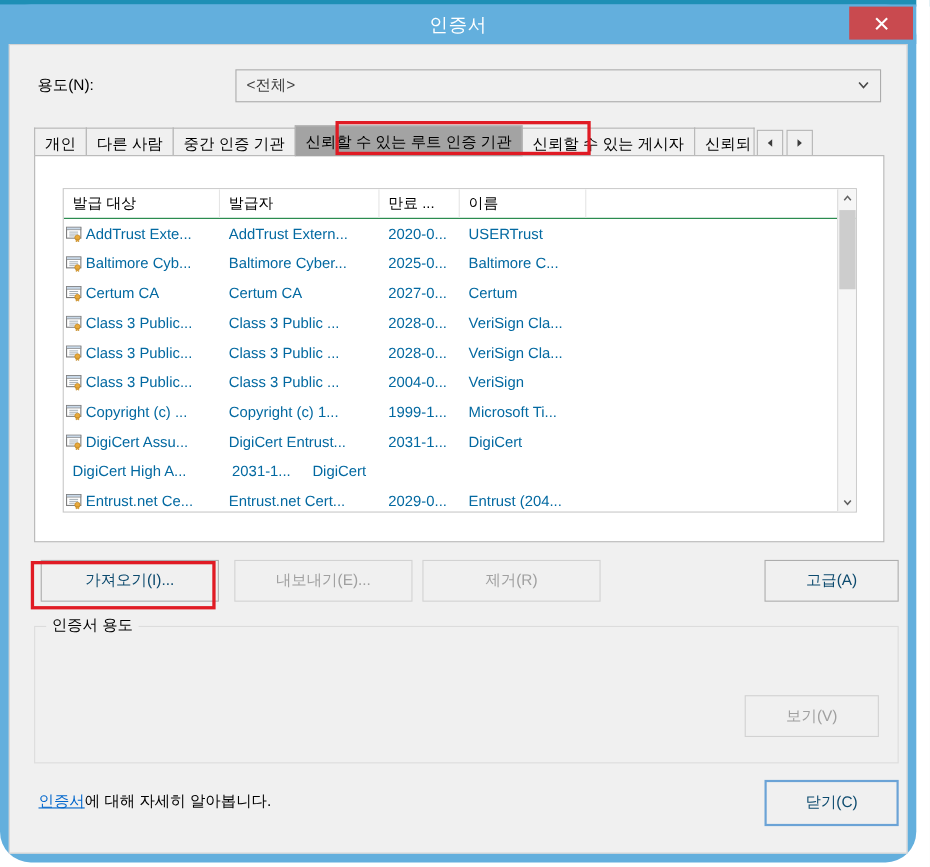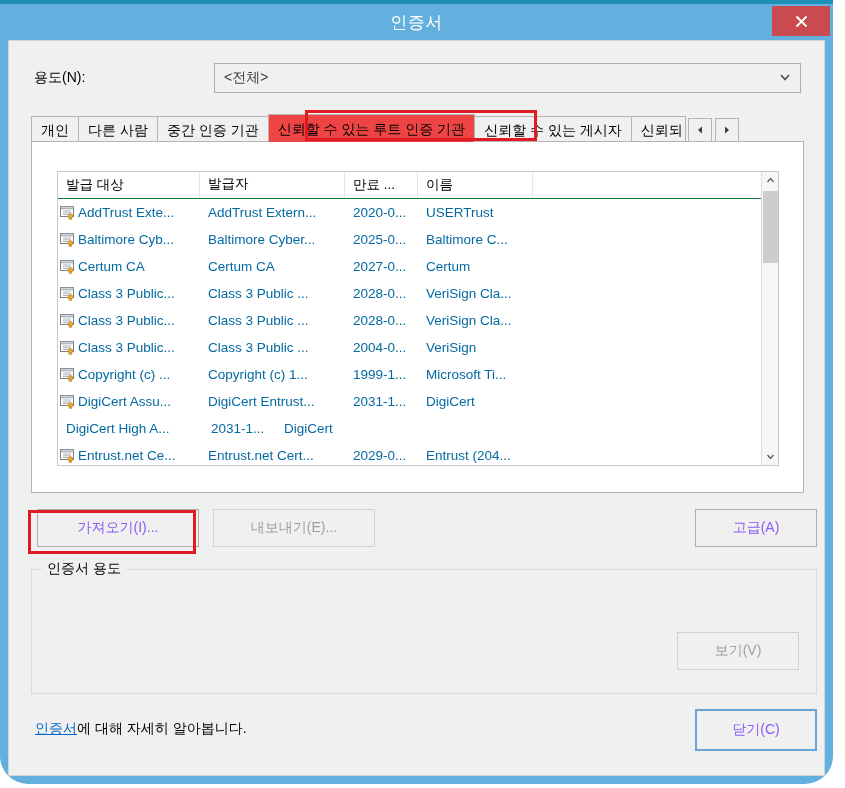--- a/index.html
+++ b/index.html
@@ -147,21 +147,21 @@
     background: #f0f0f0;
     border: 1px solid #b4b4b4;
     border-bottom: none;
     margin-right: -1px;
     white-space: nowrap;
     cursor: pointer;
     color: #000;
     box-sizing: border-box;
   }
   .tab.selected {
-    background: #ef4444;
+    background: #a3a3a3;
     height: 28px;
     line-height: 28px;
     position: relative;
     z-index: 3;
   }
   .tab.truncated {
     overflow: hidden;
     max-width: 56px;
     padding-right: 2px;
   }
@@ -278,21 +278,21 @@
     width: 100%;
     height: 40px;
   }
   .btn {
     position: absolute;
     height: 38px;
     background: #f0f0f0;
     border: 1px solid #adadad;
     font-family: "Liberation Sans", "DejaVu Sans", sans-serif;
     font-size: 14px;
-    color: #8b5cf6;
+    color: #0c4a6e;
     cursor: pointer;
     box-sizing: border-box;
     display: flex;
     align-items: center;
     justify-content: center;
     white-space: nowrap;
   }
   .btn.disabled {
     color: #a0a0a0;
     border-color: #d2d2d2;
@@ -419,21 +419,21 @@
             <svg width="10" height="10" viewBox="0 0 10 10">
               <path d="M3 1.5 L7 5 L3 8.5 Z" fill="#3c3c3c"></path>
             </svg>
           </div>
         </div>
 
       <div class="list-panel">
         <div class="listview">
           <div class="lv-header" id="lvheader">
               <div class="lv-th" style="width: 142px;">발급 대상</div>
-              <div class="lv-th" style="width: 145px; font-family: Liberation Mono, monospace;">발급자</div>
+              <div class="lv-th" style="width: 145px;">발급자</div>
               <div class="lv-th" style="width: 73px;">만료 ...</div>
               <div class="lv-th" style="width: 115px;">이름</div>
               <div class="lv-th" style="width: 230px;"></div>
             </div>
           <div class="lv-body" id="lvbody">
               <div class="lv-row">
                 <div class="lv-td first" style="width: 142px;">
                   <svg class="cert-icon" viewBox="0 0 16 14">
                     <rect x="0.5" y="0.5" width="13" height="10" fill="#ffffff" stroke="#7f7f7f"></rect>
                     <rect x="0.5" y="0.5" width="13" height="2.4" fill="#c8d8e8" stroke="#7f7f7f" stroke-width="0.6"></rect>
@@ -585,20 +585,21 @@
                 <path d="M1.5 3 L4.5 6.5 L7.5 3" stroke="#606060" stroke-width="1.4" fill="none"></path>
               </svg>
             </div>
           </div>
         </div>
       </div>
 
       <div class="btnrow">
         <div class="btn btn-import">가져오기(I)...</div>
         <div class="btn btn-export disabled">내보내기(E)...</div>
+        <div class="btn btn-remove disabled">제거(R)</div>
         <div class="btn btn-advanced">고급(A)</div>
       </div>
 
       <div class="groupbox">
         <div class="group-legend">인증서 용도</div>
         <div class="btn btn-view disabled">보기(V)</div>
       </div>
 
       <div class="footer">
         <div class="learn-text"><span class="learn-link">인증서</span><span>에 대해 자세히 알아봅니다.</span></div>

